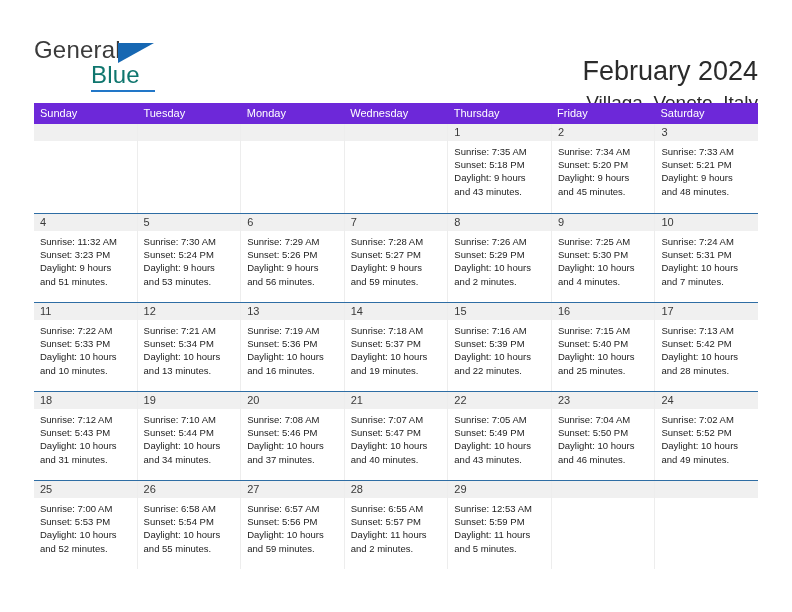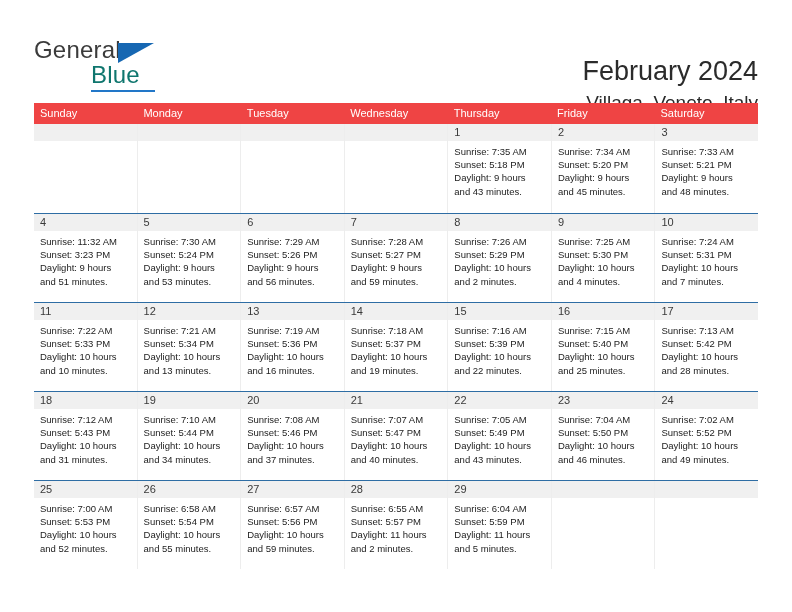--- a/index.html
+++ b/index.html
@@ -97,21 +97,21 @@
   
   .calendar {
     position: absolute;
     left: 34px;
     top: 103px;
     width: 724px;
   }
   .weekday-row {
     display: flex;
     width: 100%;
-    background: #ef4444;
+    background: #6d28d9;
     height: 21px;
   }
   .weekday {
     flex: 1 1 0;
     font-size: 11px;
     color: #ffffff;
     line-height: 21px;
     padding-left: 6px;
     box-sizing: border-box;
     white-space: nowrap;
@@ -176,22 +176,22 @@
     <div class="title-block">
       <div class="cal-title">February 2024</div>
       <div class="cal-subtitle">Villaga, Veneto, Italy</div>
     </div>
 
   </div>
 
   <div class="calendar">
     <div class="weekday-row">
         <div class="weekday">Sunday</div>
+        <div class="weekday">Tuesday</div>
         <div class="weekday">Monday</div>
-        <div class="weekday">Tuesday</div>
         <div class="weekday">Wednesday</div>
         <div class="weekday">Thursday</div>
         <div class="weekday">Friday</div>
         <div class="weekday">Saturday</div>
       </div>
     <div class="weeks">
         <div class="week-row first">
           <div class="day-cell empty">
             <div class="day-number"></div>
             <div class="day-info">
@@ -484,21 +484,21 @@
             <div class="day-info">
               <div>Sunrise: 6:55 AM</div>
               <div>Sunset: 5:57 PM</div>
               <div>Daylight: 11 hours</div>
               <div>and 2 minutes.</div>
             </div>
           </div>
           <div class="day-cell">
             <div class="day-number">29</div>
             <div class="day-info">
-              <div>Sunrise: 6:04 AM</div>
+              <div>Sunrise: 12:53 AM</div>
               <div>Sunset: 5:59 PM</div>
               <div>Daylight: 11 hours</div>
               <div>and 5 minutes.</div>
             </div>
           </div>
           <div class="day-cell empty">
             <div class="day-number"></div>
             <div class="day-info">
               <div></div>
               <div></div>

